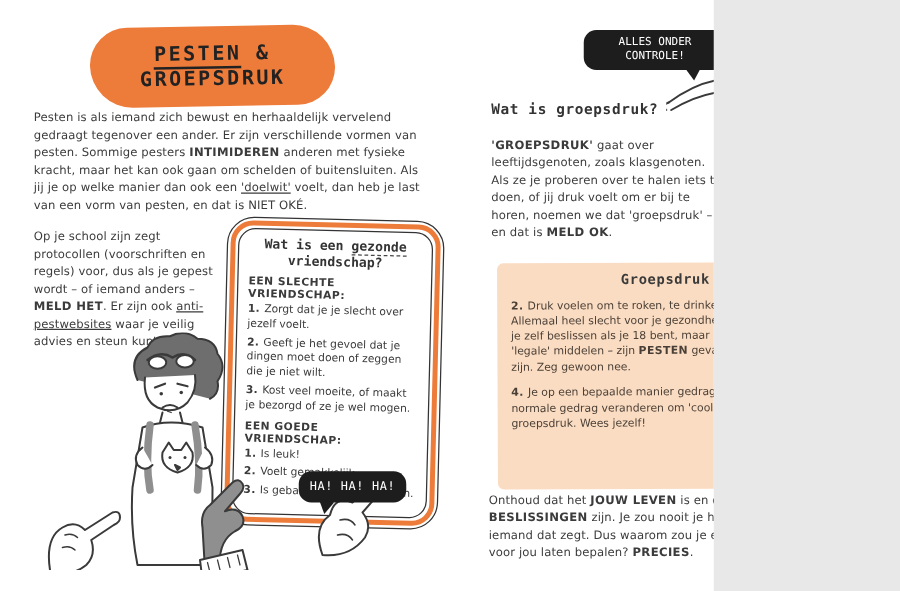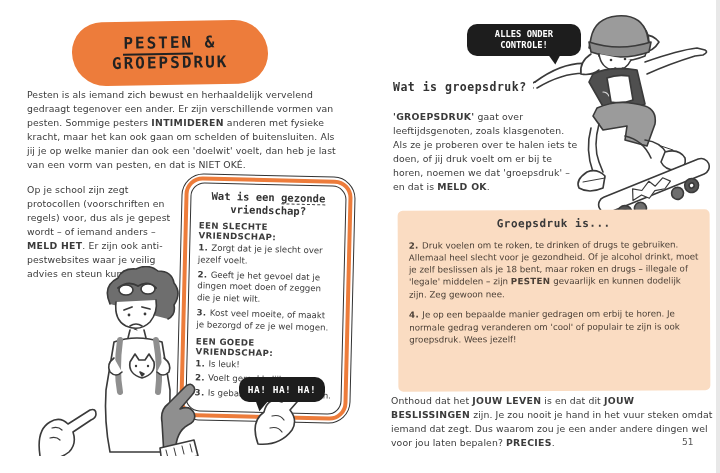--- a/index.html
+++ b/index.html
@@ -1,23 +1,23 @@
 <!DOCTYPE html>
 <html><head>
 <meta charset="utf-8">
 <style>
   html,body{margin:0;padding:0;background:#e8e8e8;}
   #spread{
-    position:relative;width:716px;height:473px;background:#ffffff;
+    position:relative;width:571px;height:473px;background:#ffffff;
     font-family:"DejaVu Sans",sans-serif;color:#3b3b3b;overflow:hidden;
   }
   
   .body-text{font-size:9.3px;line-height:14px;letter-spacing:.1px;}
   .b{font-weight:bold;letter-spacing:.3px;}
-  .u{}
+  .u{text-decoration:underline;}
   .abs{position:absolute;}
   .pagenum{font-size:9px;color:#555;}
   
   .title-blob{
     left:72px;top:21px;width:196px;height:64px;background:#ED7C3B;
     border-radius:30px 34px 30px 34px;transform:rotate(-1deg);
     display:flex;flex-direction:column;align-items:center;justify-content:center;
   }
   .title-line{
     font-family:"DejaVu Sans Mono",monospace;font-weight:bold;font-size:16px;
@@ -37,21 +37,21 @@
   .fbox-title{
     font-family:"DejaVu Sans Mono",monospace;font-weight:bold;font-size:10.5px;
     text-align:center;color:#333;line-height:13px;margin-bottom:5px;
   }
   .du{border-bottom:1.6px dashed #444;}
   .fbox-subhead{font-size:8.6px;font-weight:bold;letter-spacing:.4px;margin:5px 0 2px 0;}
   .fbox-item{font-size:8.6px;line-height:11.8px;margin:0 0 3px 0;}
   
   .bubble{
     background:#1d1d1d;color:#fff;border-radius:10px;
-    font-family:"DejaVu Sans Mono",monospace;font-weight:bold;
+    font-family:"DejaVu Sans Mono",monospace;font-weight:normal;
     display:flex;align-items:center;justify-content:center;text-align:center;
   }
   .bubble-control{left:467px;top:24px;width:114px;height:32px;font-size:8.8px;line-height:11px;}
   .bubble-control::after{
     content:"";position:absolute;right:18px;bottom:-8px;width:0;height:0;
     border-left:4px solid transparent;border-right:9px solid transparent;
     border-top:10px solid #1d1d1d;transform:rotate(-14deg);
   }
   .bubble-laugh{left:239px;top:377px;width:86px;height:25px;font-size:9.5px;letter-spacing:.5px;}
   .bubble-laugh::after{

